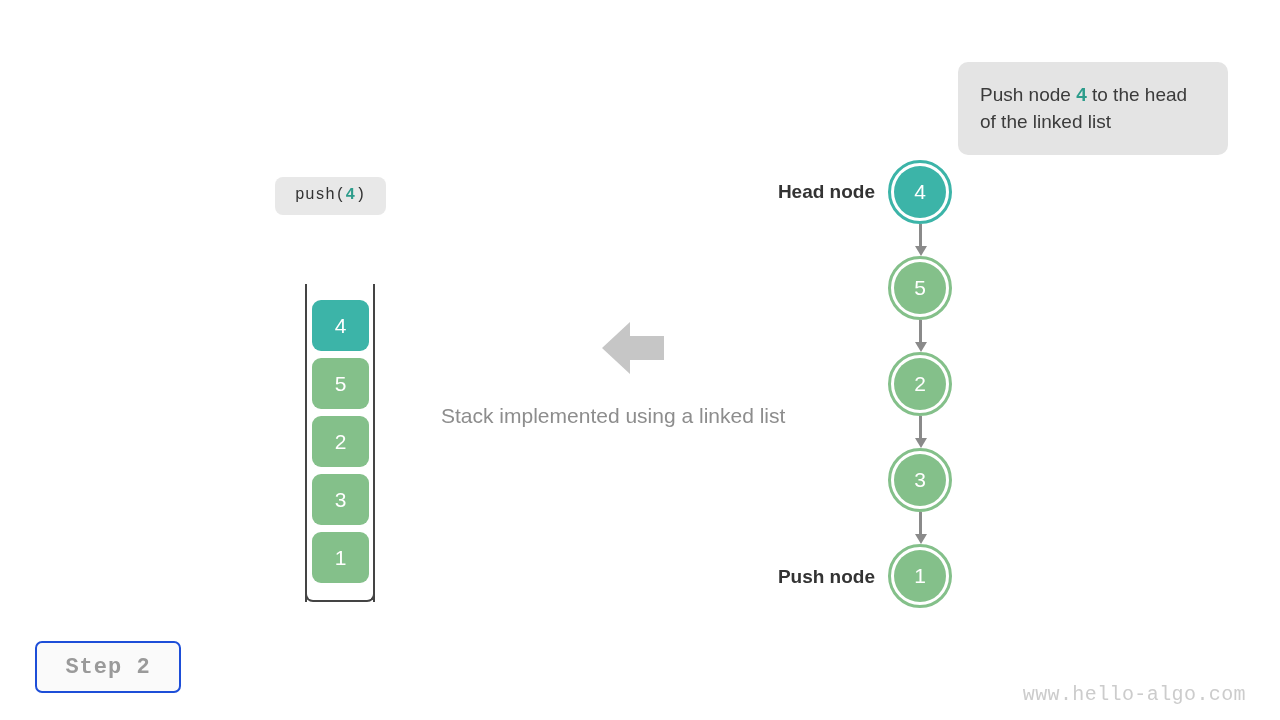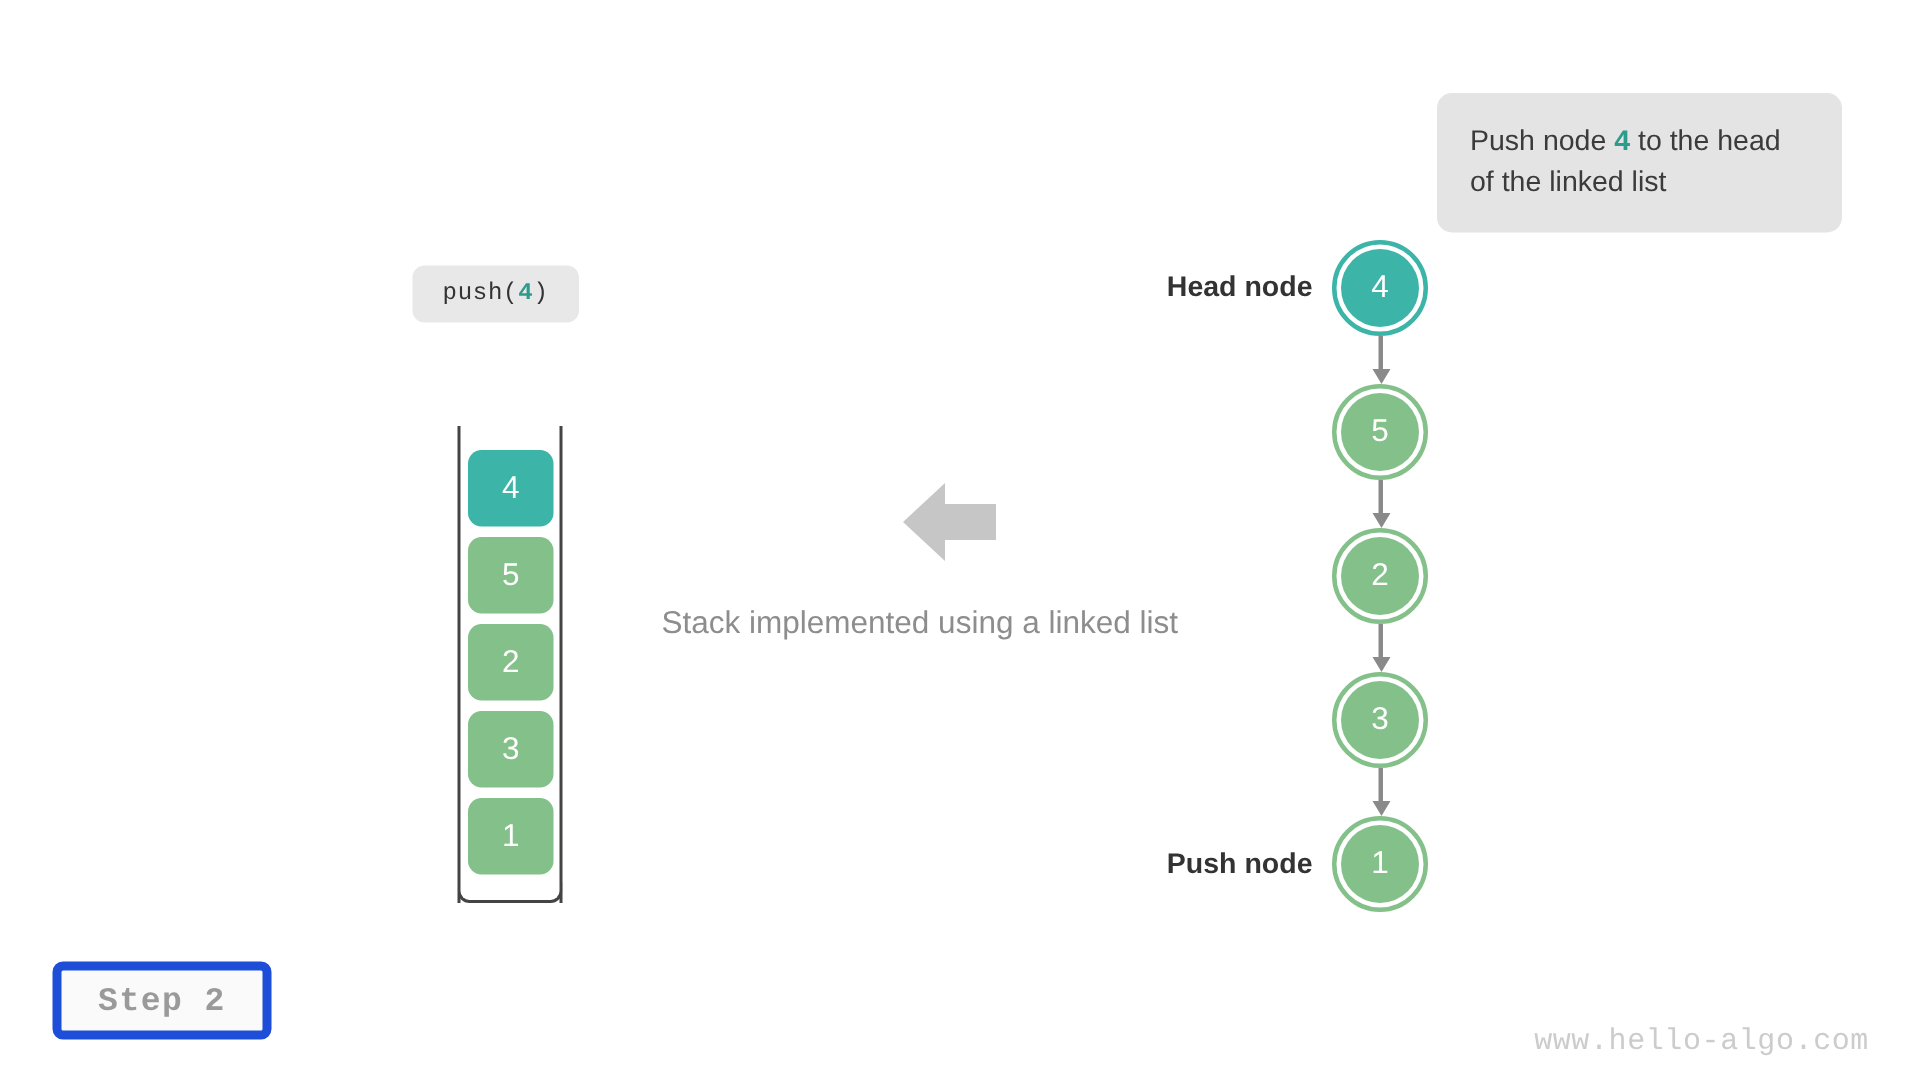--- a/index.html
+++ b/index.html
@@ -184,21 +184,21 @@
   .label-tail { left: 655px; top: 566px; width: 220px; }
 
   
   .stepbadge {
     position: absolute;
     left: 35px;
     top: 641px;
     width: 146px;
     height: 52px;
     box-sizing: border-box;
-    border: 6px solid #1d4ed8;
+    border: 2px solid #1d4ed8;
     border-radius: 7px;
     background: #fafafa;
     color: #9a9a9a;
     font-family: "Liberation Mono", monospace;
     font-size: 22px;
     font-weight: bold;
     letter-spacing: 1px;
     display: flex;
     align-items: center;
     justify-content: center;

